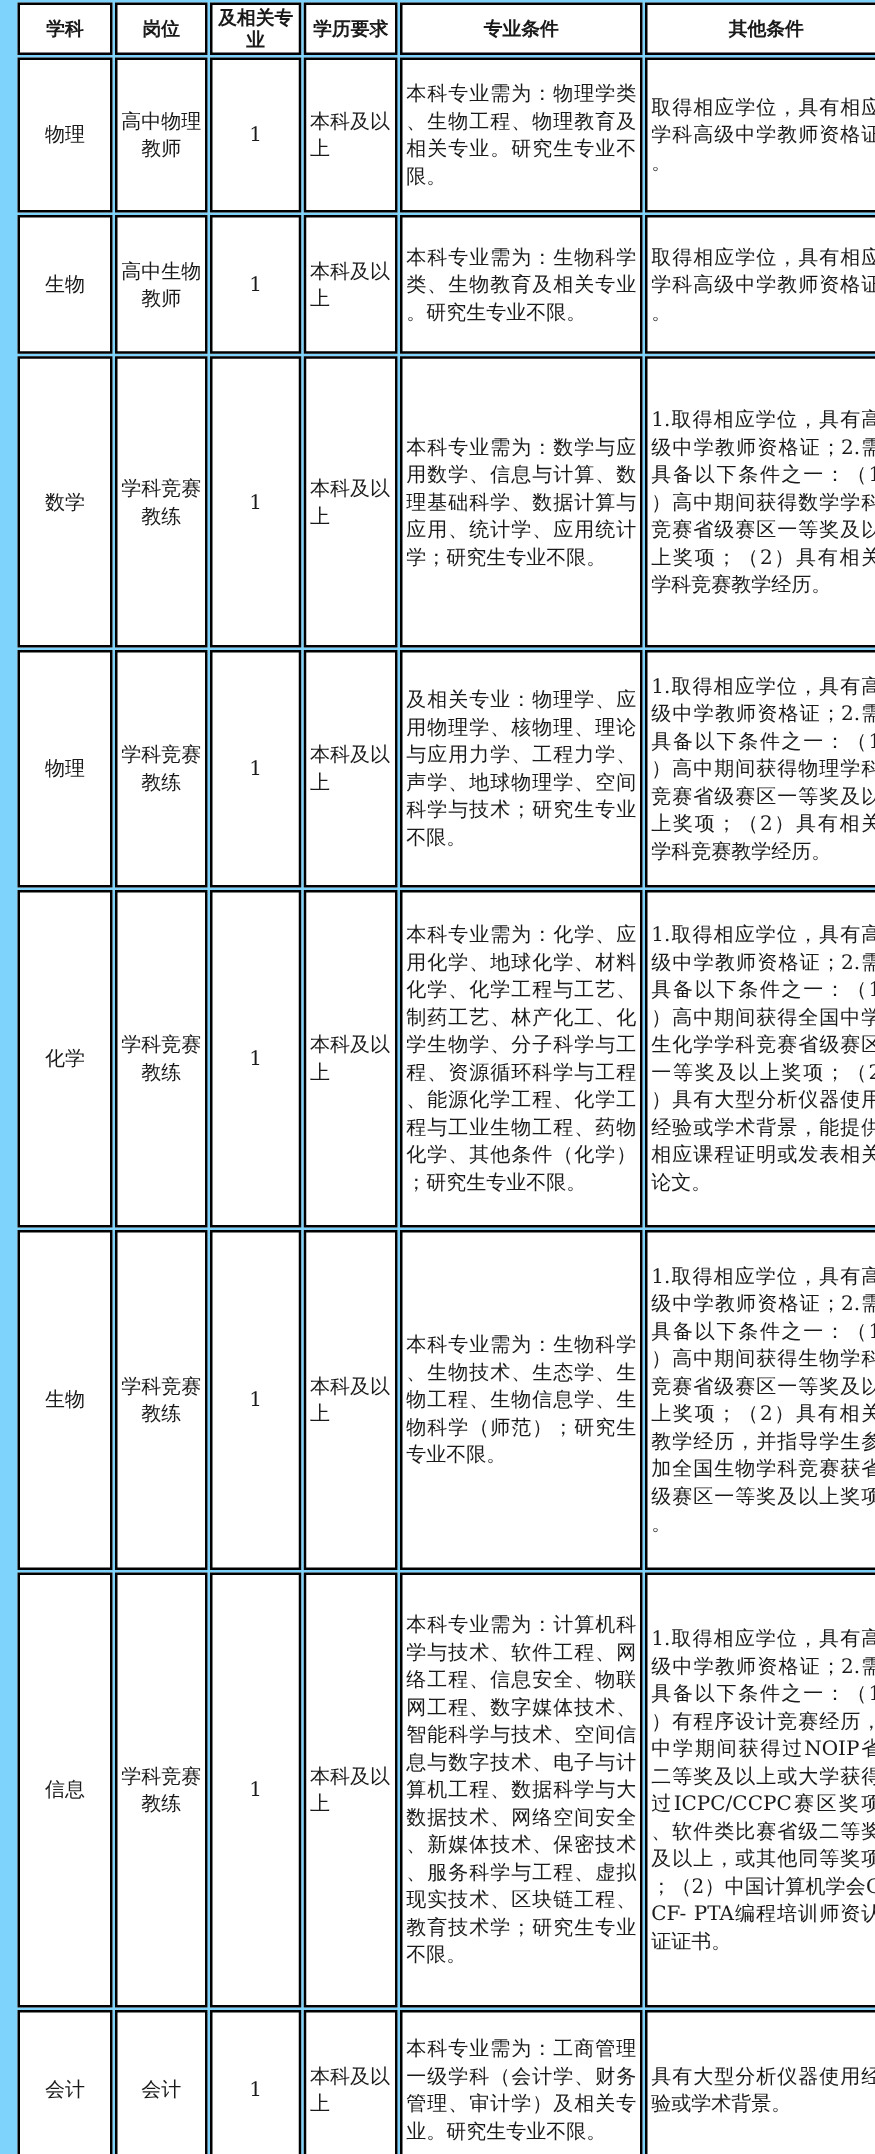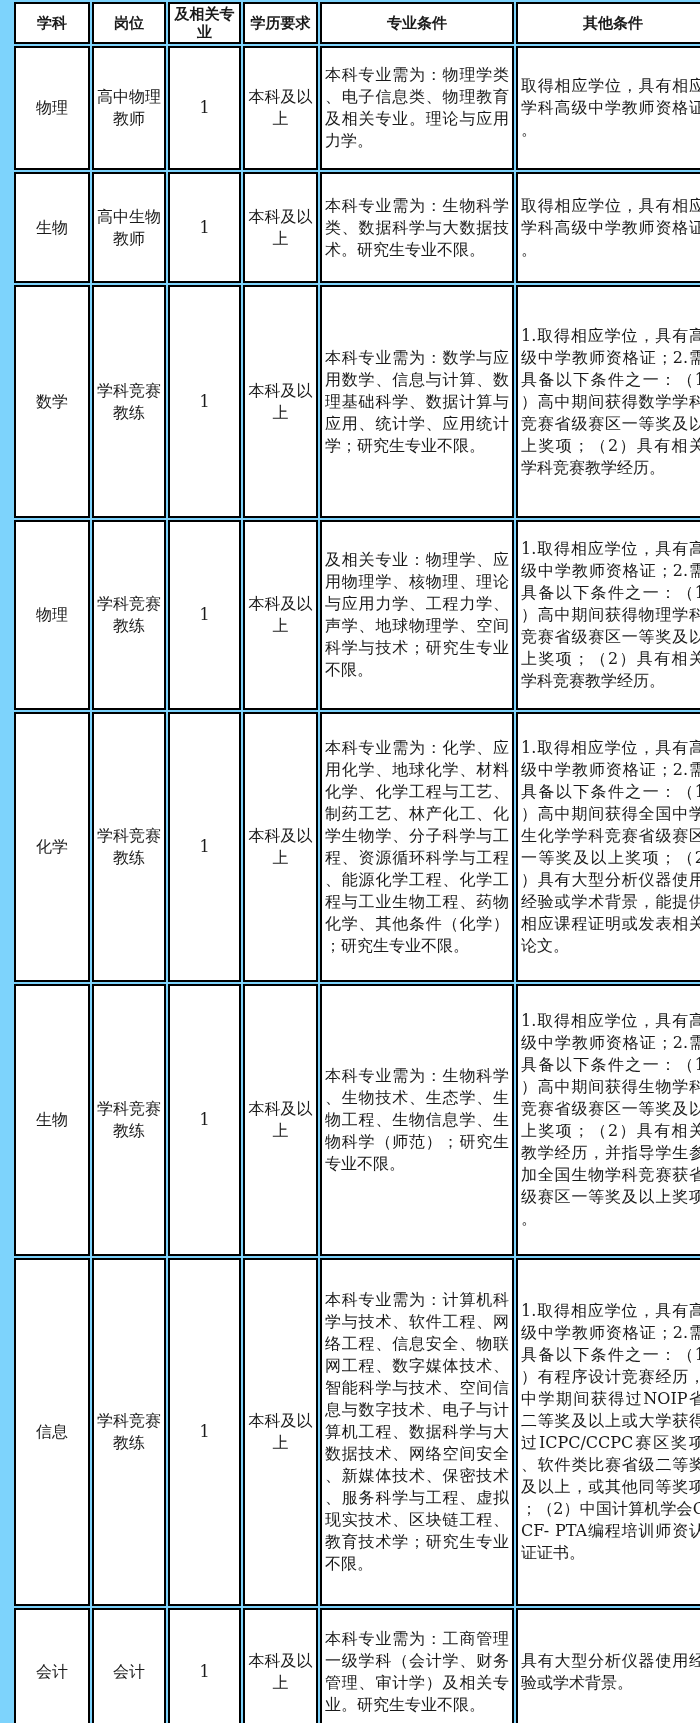--- a/index.html
+++ b/index.html
@@ -43,21 +43,21 @@
   }
   td {
     font-size: 16px;
     line-height: 22px;
   }
   td.center {
     text-align: center;
     padding: 1px;
   }
   td.edu {
-    text-align: center;
+    text-align: left;
     padding: 1px 3px;
     line-break: anywhere;
   }
   td.longtext {
     text-align: justify;
     text-justify: inter-character;
     padding: 2px 3px;
     line-break: anywhere;
     word-break: break-all;
   }
@@ -94,29 +94,29 @@
         <th>专业条件</th>
         <th>其他条件</th>
       </tr>
     </thead>
     <tbody>
       <tr>
         <td class="center">物理</td>
         <td class="center">高中物理教师</td>
         <td class="center">1</td>
         <td class="edu">本科及以上</td>
-        <td class="longtext">本科专业需为：物理学类、电子信息类、物理教育及相关专业。理论与应用力学。</td>
+        <td class="longtext">本科专业需为：物理学类、生物工程、物理教育及相关专业。研究生专业不限。</td>
         <td class="longtext">取得相应学位，具有相应学科高级中学教师资格证。</td>
       </tr>
       <tr>
         <td class="center">生物</td>
         <td class="center">高中生物教师</td>
         <td class="center">1</td>
         <td class="edu">本科及以上</td>
-        <td class="longtext">本科专业需为：生物科学类、数据科学与大数据技术。研究生专业不限。</td>
+        <td class="longtext">本科专业需为：生物科学类、生物教育及相关专业。研究生专业不限。</td>
         <td class="longtext">取得相应学位，具有相应学科高级中学教师资格证。</td>
       </tr>
       <tr>
         <td class="center">数学</td>
         <td class="center">学科竞赛教练</td>
         <td class="center">1</td>
         <td class="edu">本科及以上</td>
         <td class="longtext">本科专业需为：数学与应用数学、信息与计算、数理基础科学、数据计算与应用、统计学、应用统计学；研究生专业不限。</td>
         <td class="longtext">1.取得相应学位，具有高级中学教师资格证；2.需具备以下条件之一：（1）高中期间获得数学学科竞赛省级赛区一等奖及以上奖项；（2）具有相关学科竞赛教学经历。</td>
       </tr>

